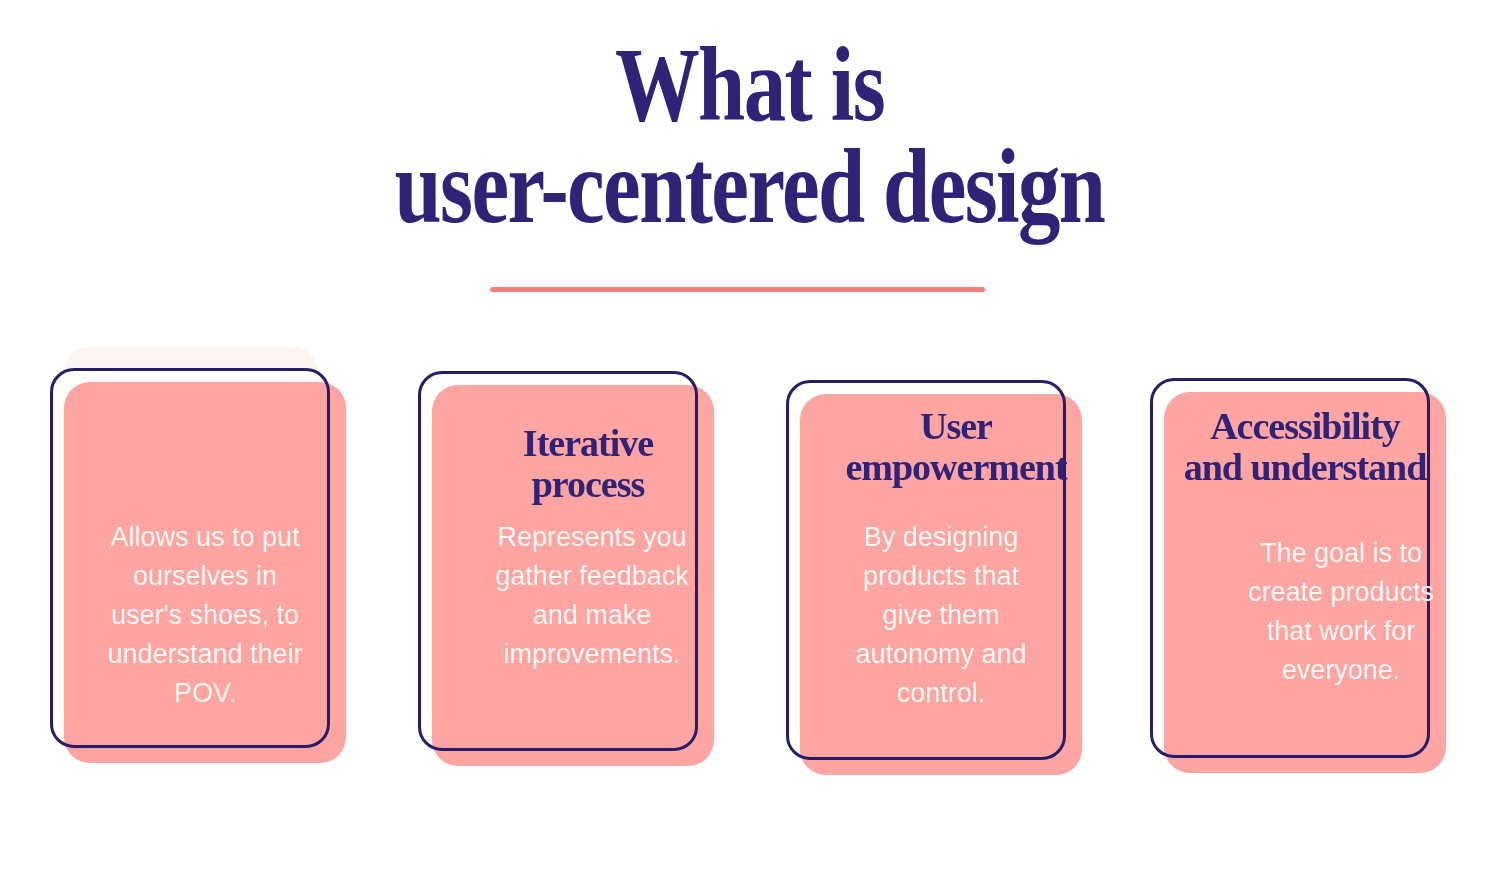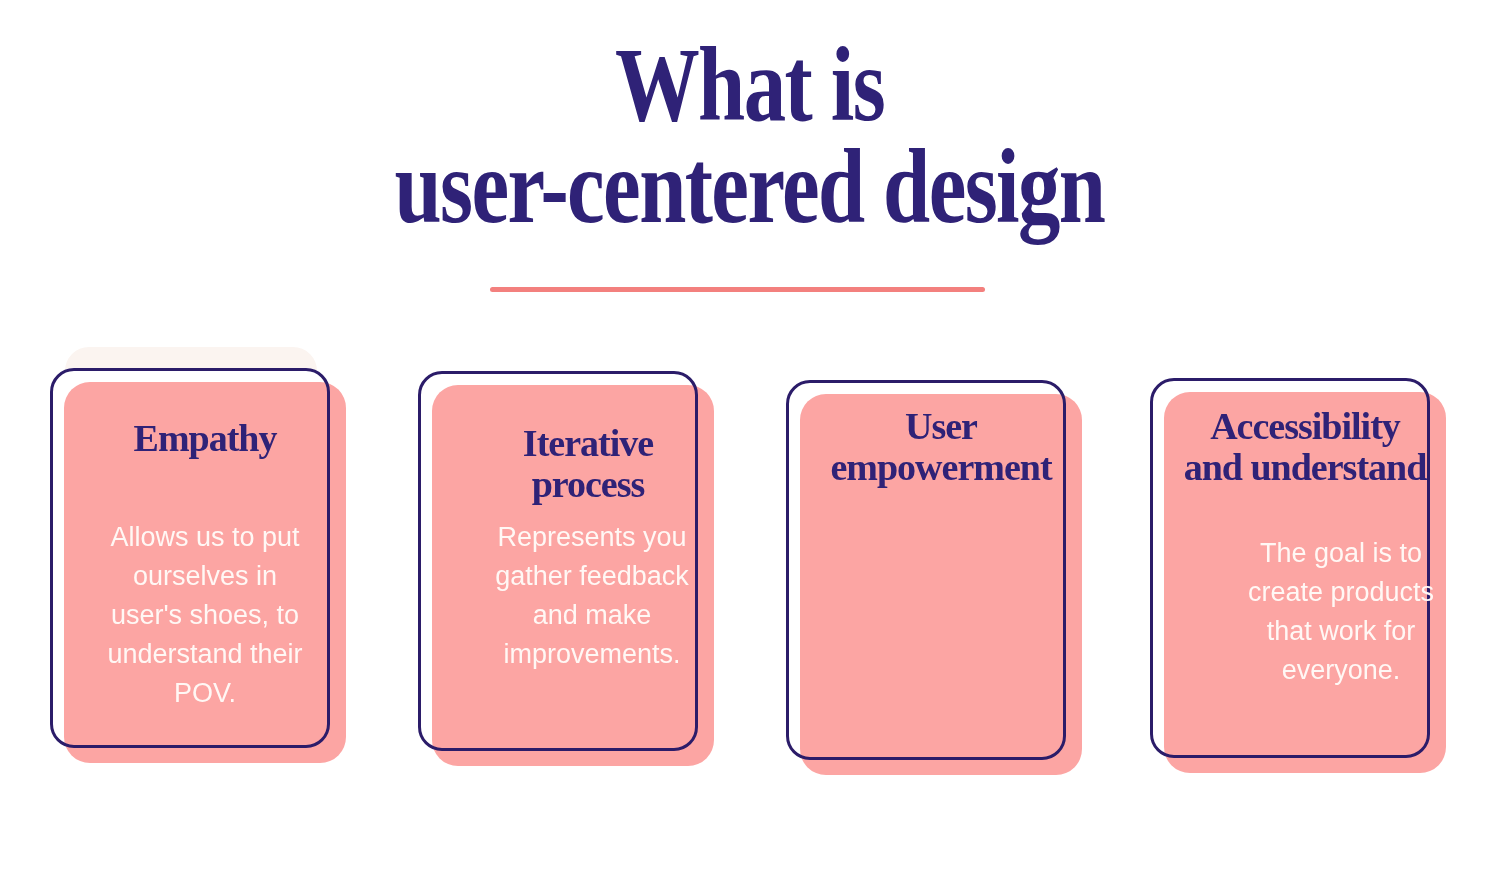--- a/index.html
+++ b/index.html
@@ -79,21 +79,21 @@
     font-weight: 700;
     font-size: 38px;
     line-height: 41px;
     letter-spacing: -1px;
     color: #2F2277;
     white-space: pre-line;
     z-index: 5;
   }
   .card-1 .card-title { top: 50px; }
   .card-2 .card-title { top: 52px; margin-left: 15px; }
-  .card-3 .card-title { top: 26px; }
+  .card-3 .card-title { top: 26px; padding-left: 15px; }
   .card-4 .card-title { top: 28px; }
 
   .card-body {
     position: absolute;
     left: 14px; width: 282px;
     margin: 0;
     text-align: center;
     font-family: "Liberation Sans", sans-serif;
     font-size: 27px;
     line-height: 39px;
@@ -114,21 +114,20 @@
   <h1 class="main-title">What is
 user-centered design</h1>
 
   <div class="divider"></div>
 
   <section class="card card-1">
     <div class="shape cream"></div>
     <div class="shape white-fill"></div>
     <div class="shape pink-fill"></div>
     <div class="shape outline"></div>
-    <h2 class="card-title">Empathy</h2>
     <p class="card-body">Allows us to put
 ourselves in
 user's shoes, to
 understand their
 POV.</p>
   </section>
 
   <section class="card card-2">
     <div class="shape white-fill"></div>
     <div class="shape pink-fill"></div>
@@ -140,20 +139,25 @@
 and make
 improvements.</p>
   </section>
 
   <section class="card card-3">
     <div class="shape white-fill"></div>
     <div class="shape pink-fill"></div>
     <div class="shape outline"></div>
     <h2 class="card-title">User
 empowerment</h2>
+    <p class="card-body">By designing
+products that
+give them
+autonomy and
+control.</p>
   </section>
 
   <section class="card card-4">
     <div class="shape white-fill"></div>
     <div class="shape pink-fill"></div>
     <div class="shape outline"></div>
     <h2 class="card-title">Accessibility
 and understand</h2>
     <p class="card-body">The goal is to
 create products

